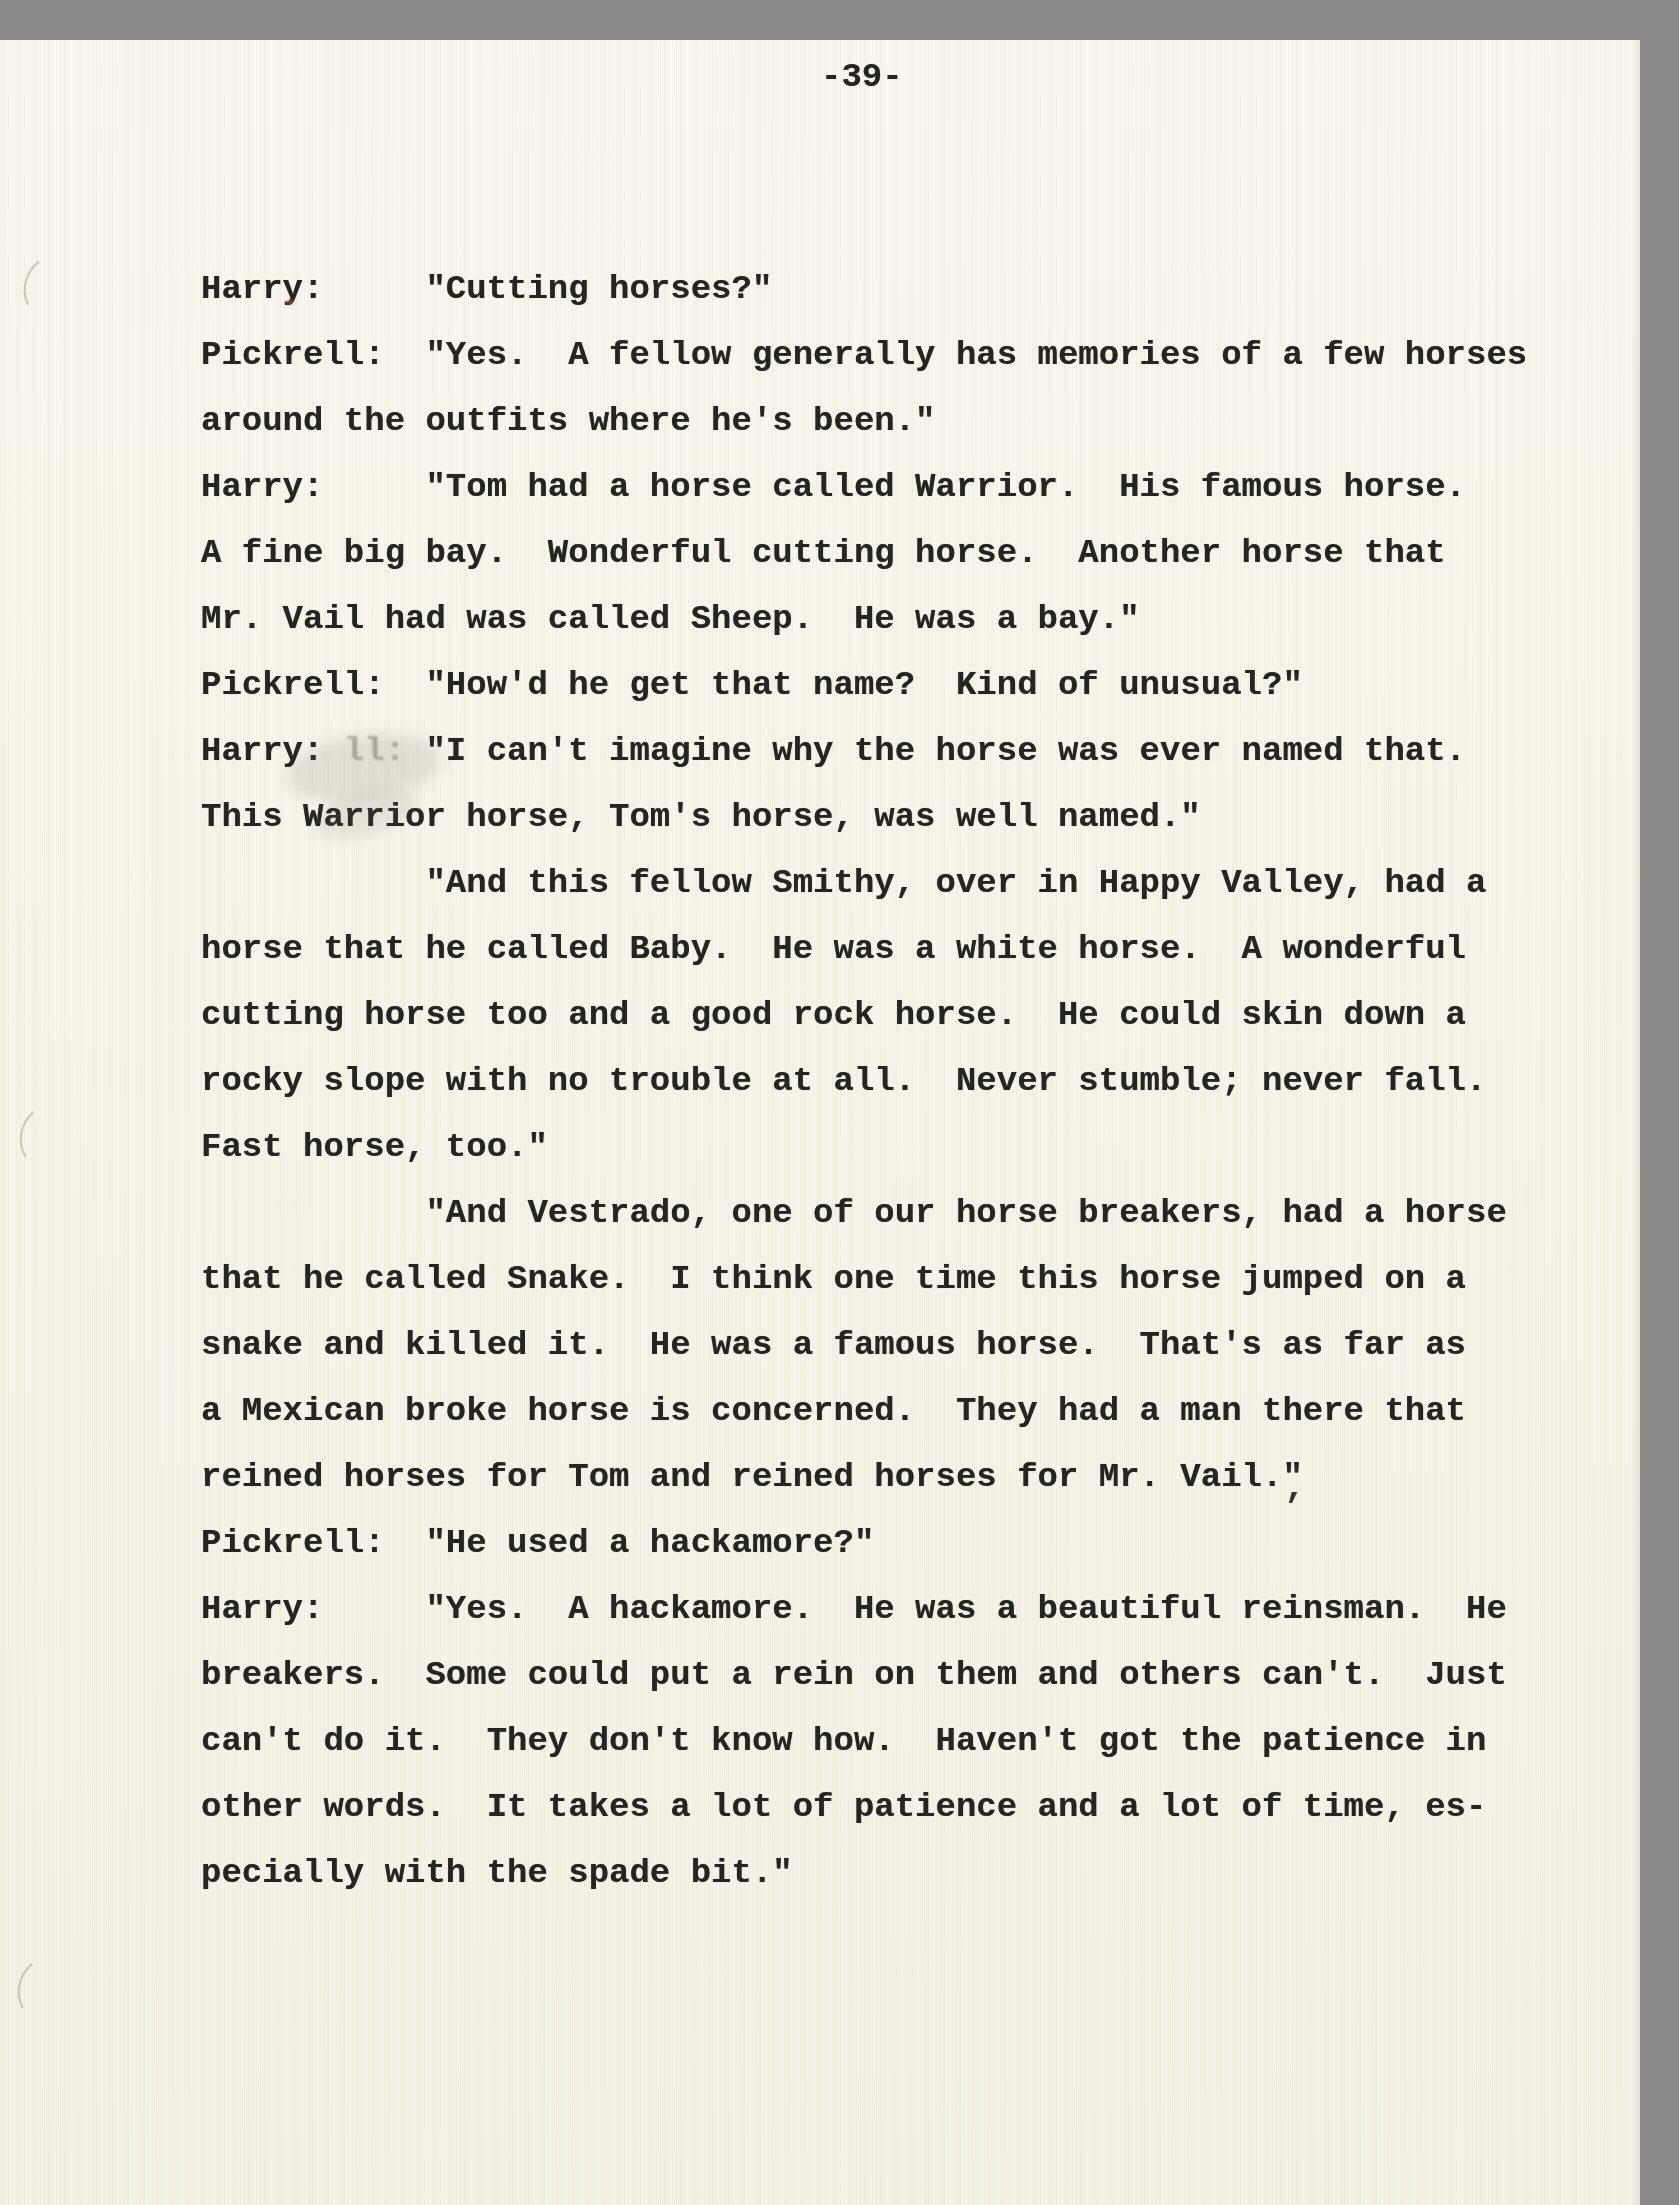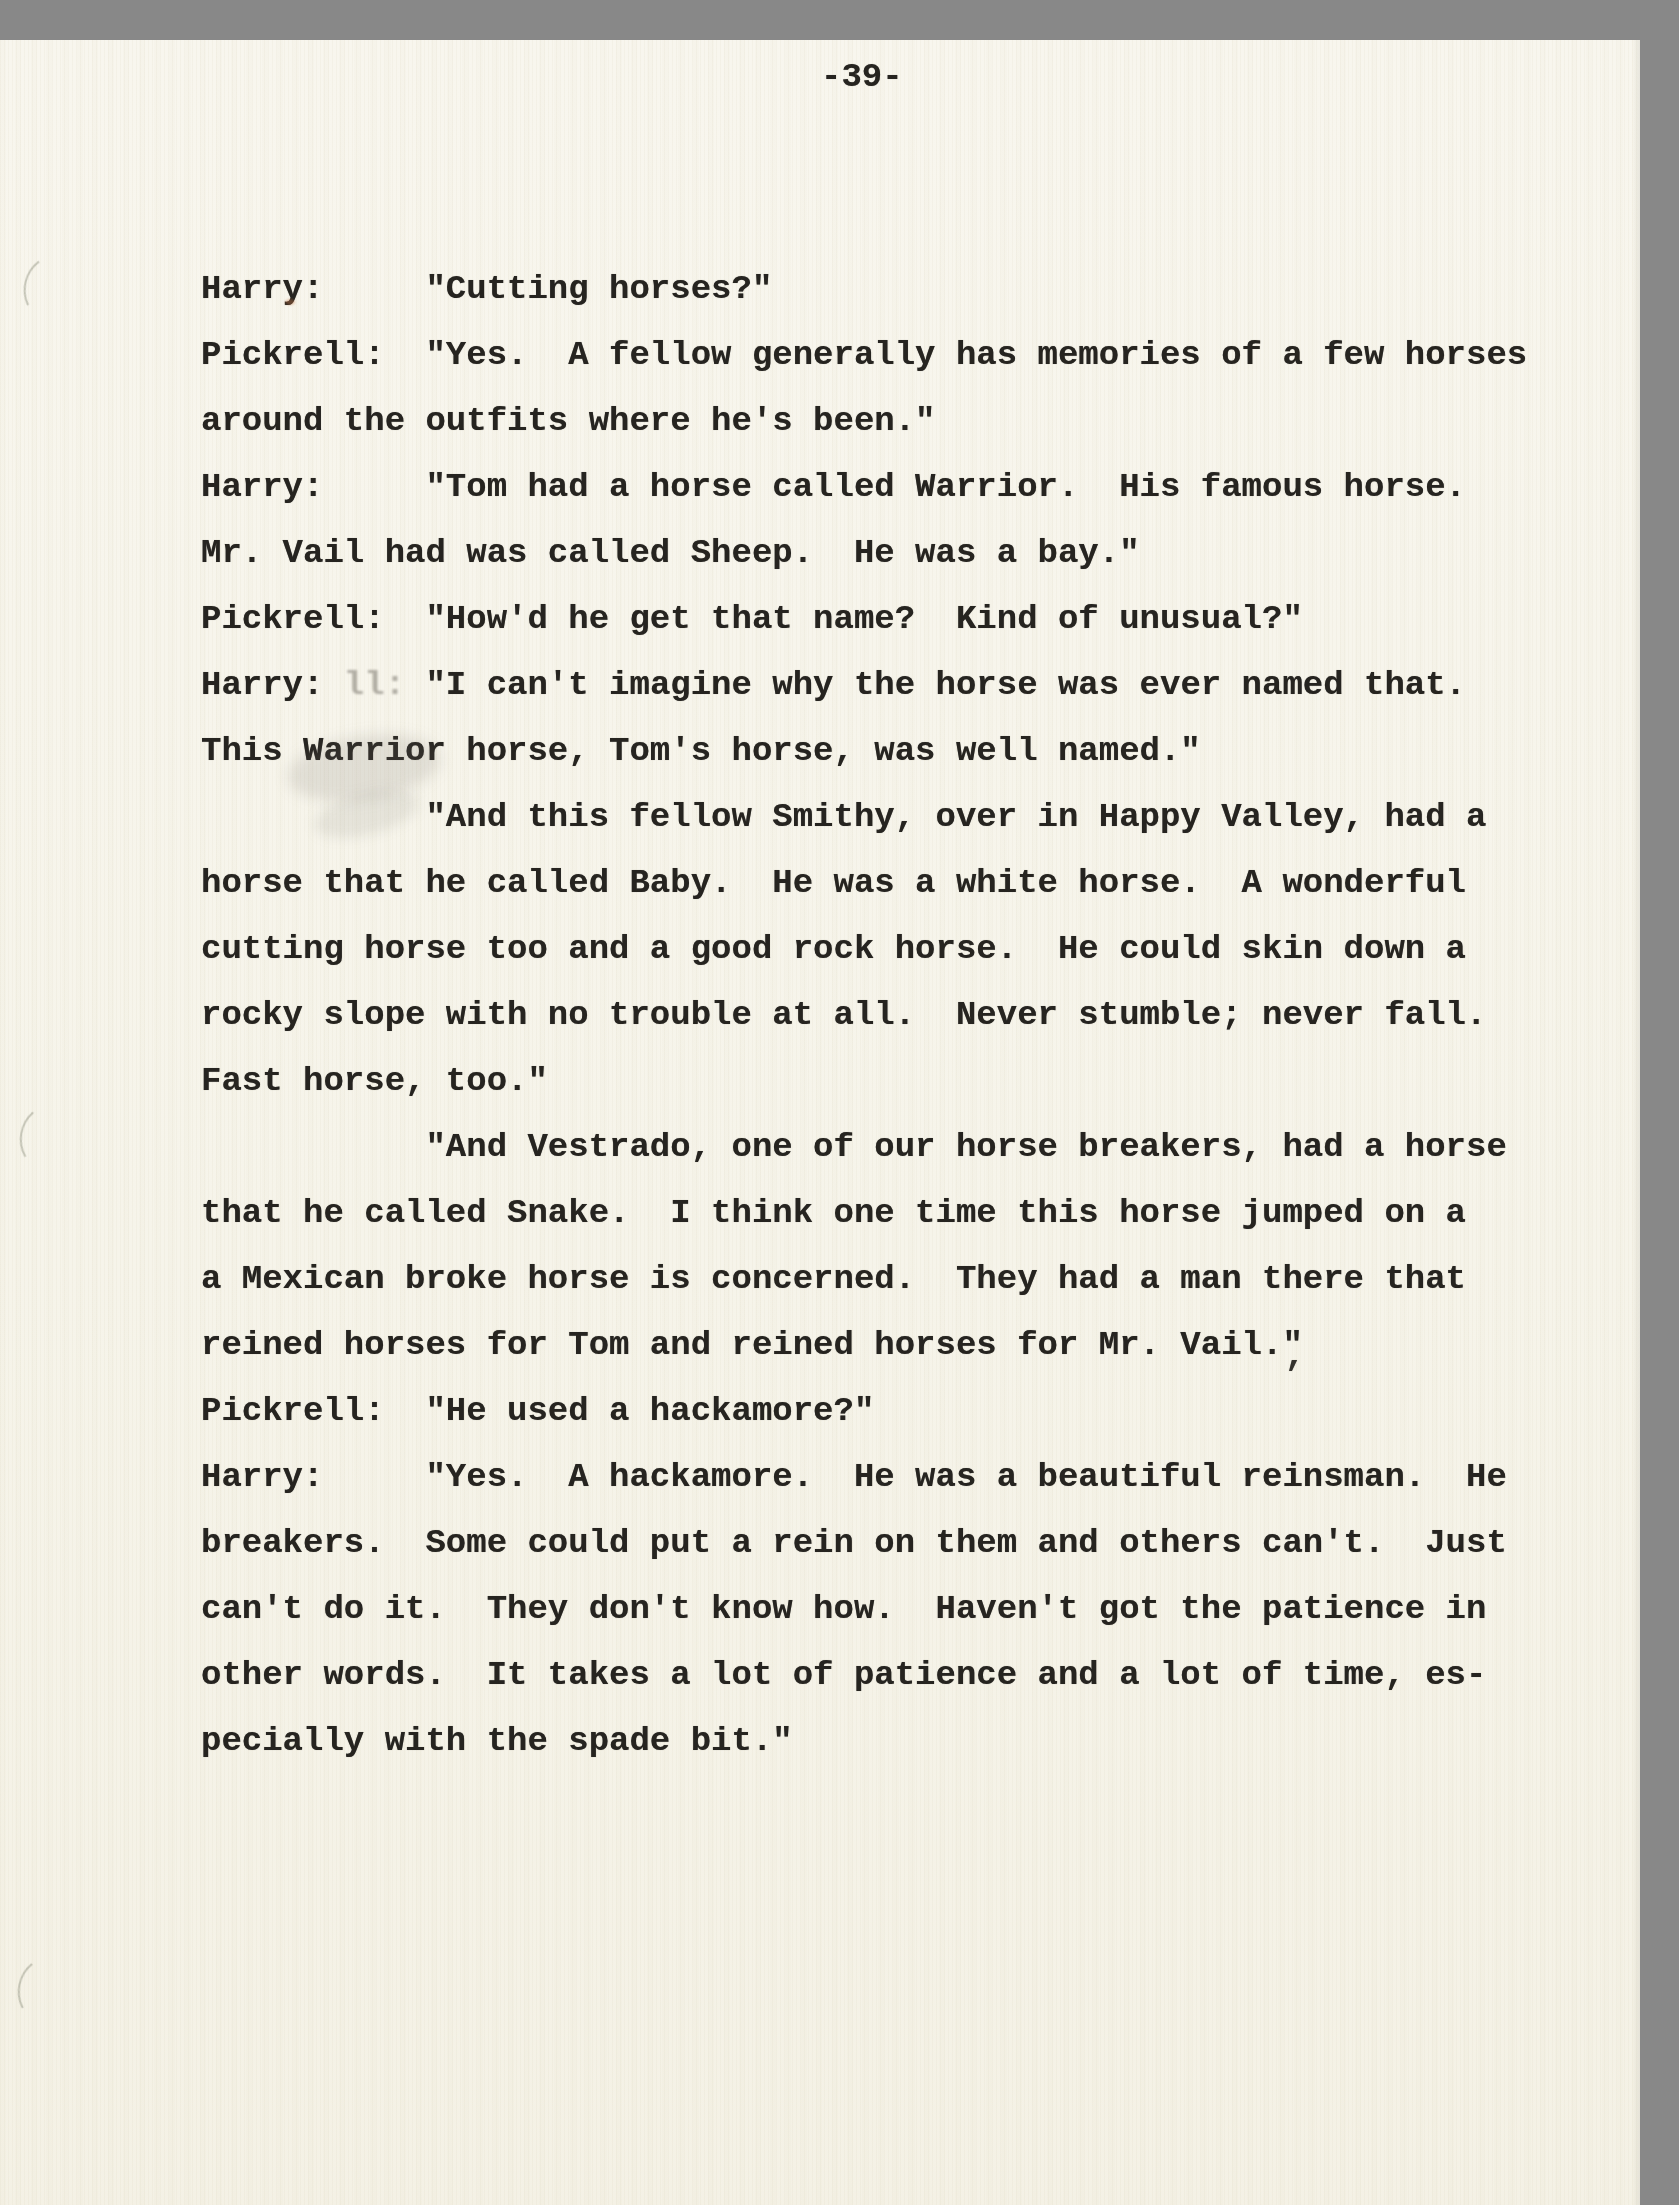--- a/index.html
+++ b/index.html
@@ -85,31 +85,33 @@
 <div class="paper">
   <div class="streaks"></div>
 
   <div class="page-number">-39-</div>
 
   <div class="text-body" id="text-body">
       <div class="line"><span>Harry:     "Cutting horses?"</span></div>
       <div class="line"><span>Pickrell:  "Yes.  A fellow generally has memories of a few horses</span></div>
       <div class="line"><span>around the outfits where he's been."</span></div>
       <div class="line"><span>Harry:     "Tom had a horse called Warrior.  His famous horse.</span></div>
+      <div class="line"><span>A fine big bay.  Wonderful cutting horse.  Another horse that</span></div>
       <div class="line"><span>Mr. Vail had was called Sheep.  He was a bay."</span></div>
       <div class="line"><span>Pickrell:  "How'd he get that name?  Kind of unusual?"</span></div>
       <div class="line"><span>Harry:</span><span class="ghost"> ll: </span><span>"I can't imagine why the horse was ever named that.</span></div>
       <div class="line"><span>This Warrior horse, Tom's horse, was well named."</span></div>
       <div class="line"><span>           "And this fellow Smithy, over in Happy Valley, had a</span></div>
       <div class="line"><span>horse that he called Baby.  He was a white horse.  A wonderful</span></div>
       <div class="line"><span>cutting horse too and a good rock horse.  He could skin down a</span></div>
       <div class="line"><span>rocky slope with no trouble at all.  Never stumble; never fall.</span></div>
       <div class="line"><span>Fast horse, too."</span></div>
       <div class="line"><span>           "And Vestrado, one of our horse breakers, had a horse</span></div>
       <div class="line"><span>that he called Snake.  I think one time this horse jumped on a</span></div>
+      <div class="line"><span>snake and killed it.  He was a famous horse.  That's as far as</span></div>
       <div class="line"><span>a Mexican broke horse is concerned.  They had a man there that</span></div>
       <div class="line"><span>reined horses for Tom and reined horses for Mr. Vail."</span><span class="overtype">,</span></div>
       <div class="line"><span>Pickrell:  "He used a hackamore?"</span></div>
       <div class="line"><span>Harry:     "Yes.  A hackamore.  He was a beautiful reinsman.  He</span></div>
       <div class="line"><span>breakers.  Some could put a rein on them and others can't.  Just</span></div>
       <div class="line"><span>can't do it.  They don't know how.  Haven't got the patience in</span></div>
       <div class="line"><span>other words.  It takes a lot of patience and a lot of time, es-</span></div>
       <div class="line"><span>pecially with the spade bit."</span></div>
     </div>
 

